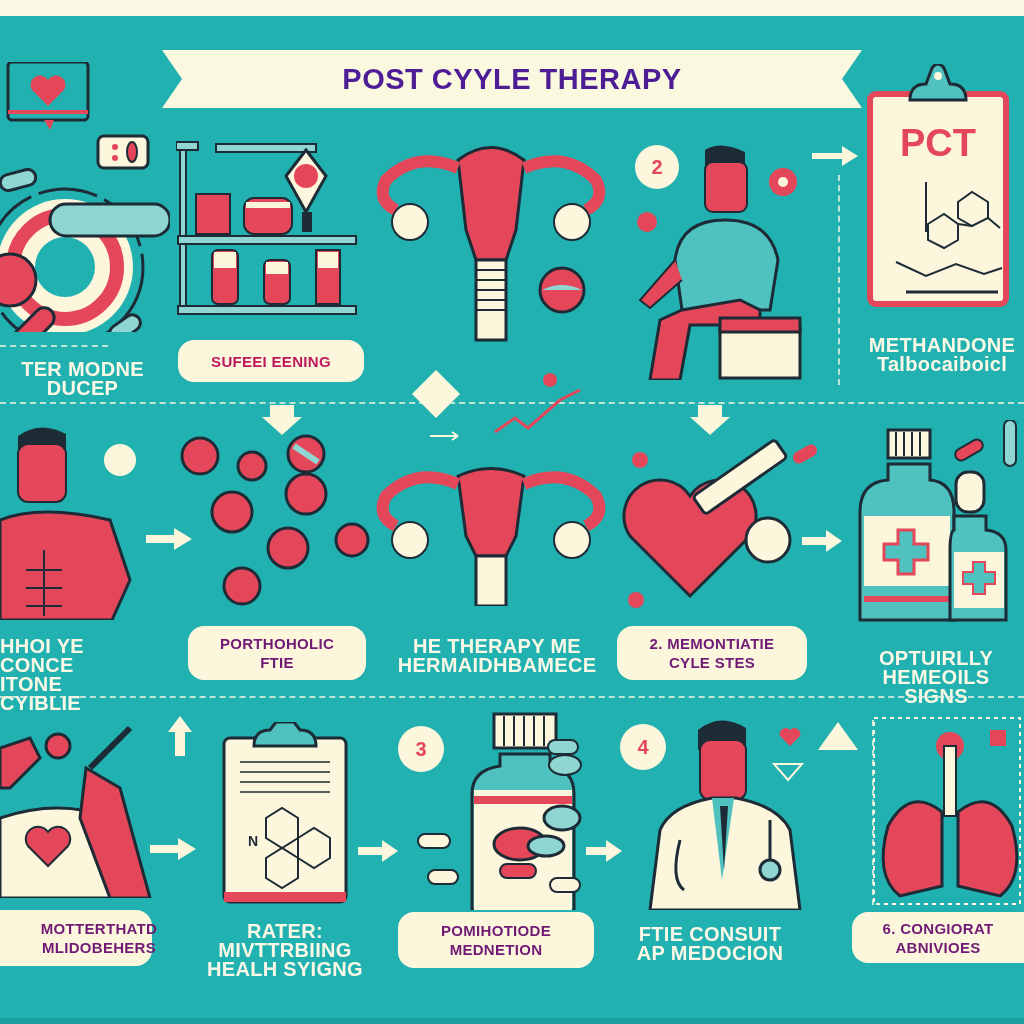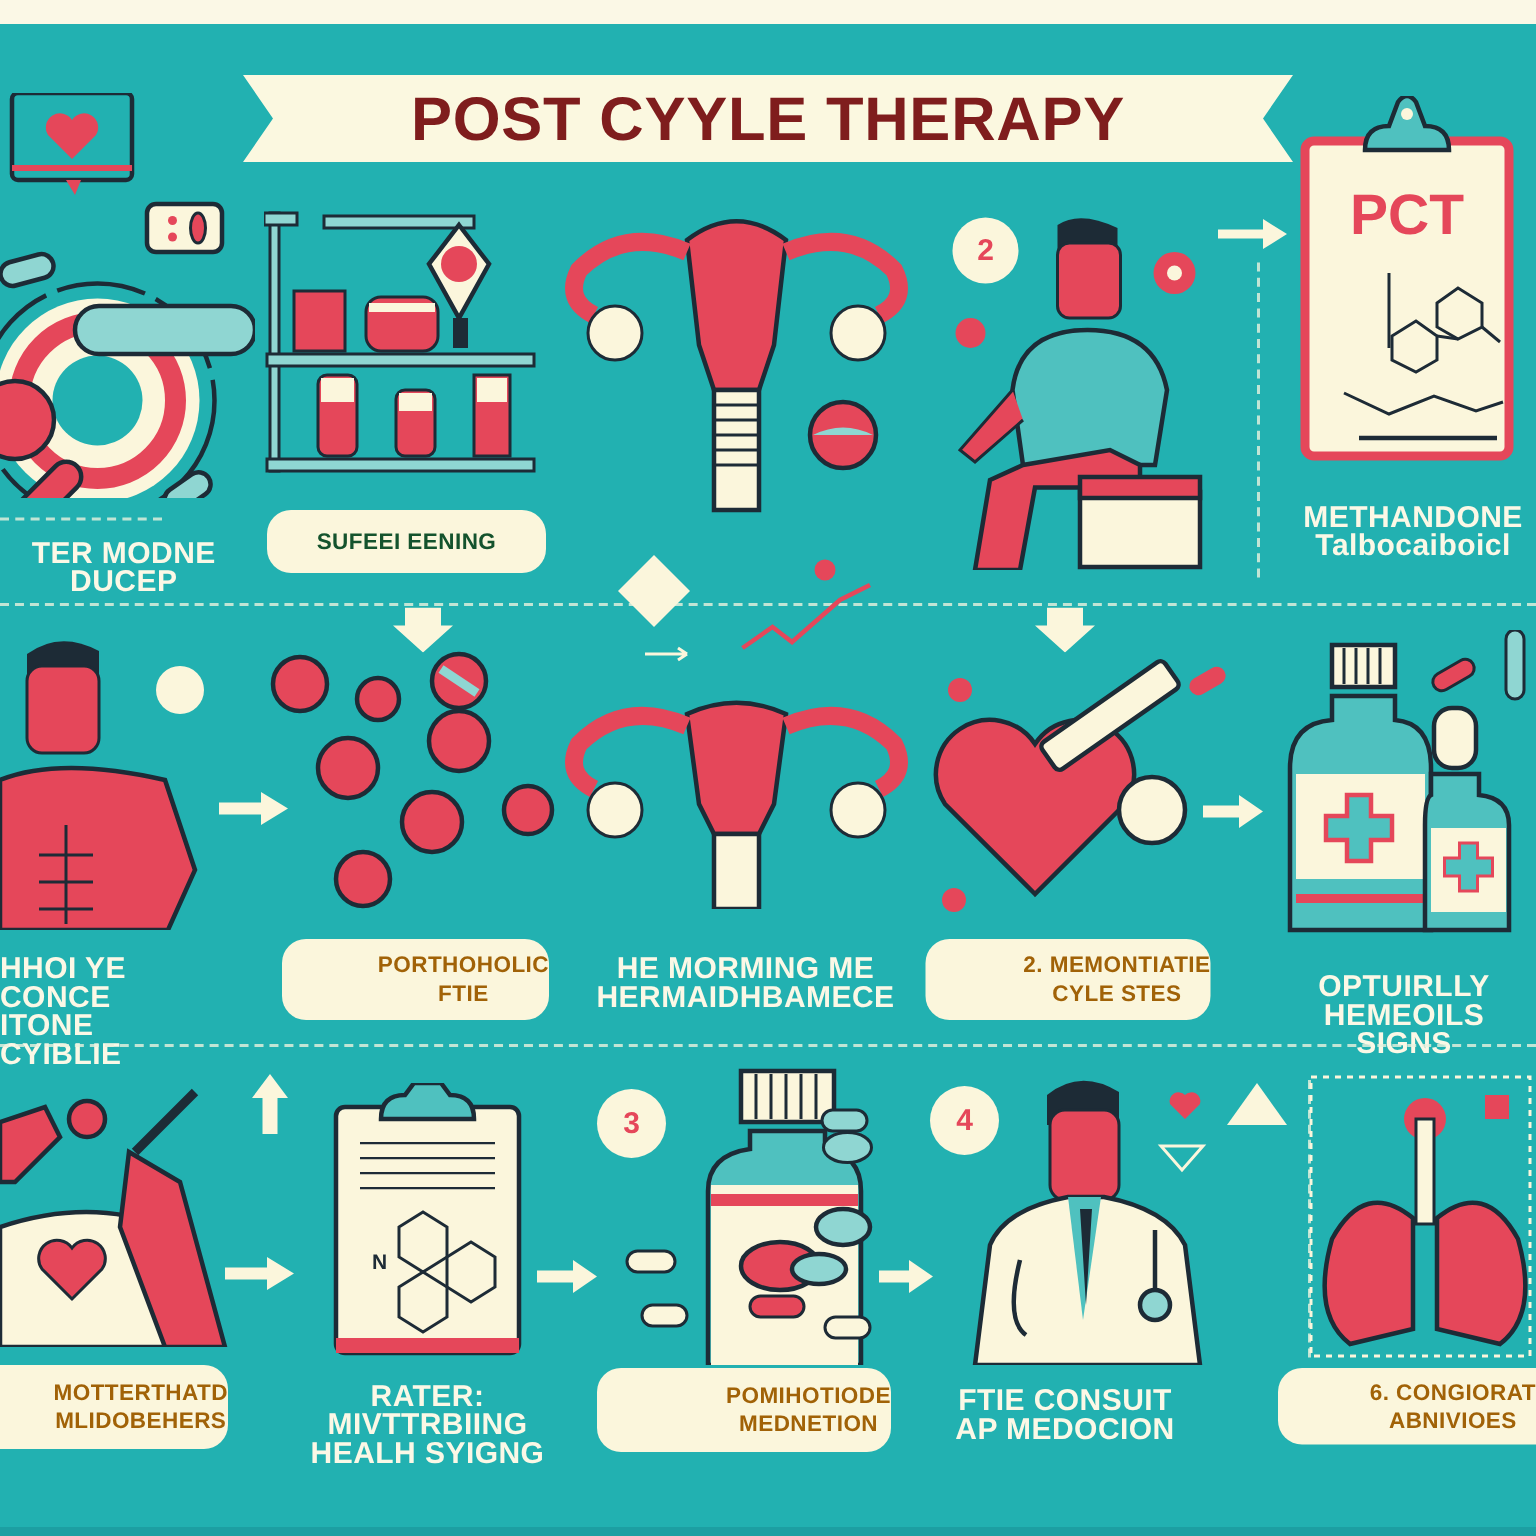--- a/index.html
+++ b/index.html
@@ -11,35 +11,35 @@
   }
   .top-strip { position: absolute; left: 0; top: 0; width: 1024px; height: 16px; background: #fbf8e6; }
   .bottom-strip { position: absolute; left: 0; bottom: 0; width: 1024px; height: 6px; background: #1d9fa2; }
 
   
   .banner { position: absolute; left: 162px; top: 50px; width: 700px; height: 58px; }
   .banner svg { position: absolute; left: 0; top: 0; }
   .banner-title {
     position: absolute; left: 0; top: 0; width: 700px; height: 58px;
     display: flex; align-items: center; justify-content: center;
-    color: #7f1d1d; font-weight: bold; font-size: 41px; letter-spacing: 0.5px;
+    color: #4c1d95; font-weight: bold; font-size: 29px; letter-spacing: 0.5px;
   }
 
   .abs { position: absolute; }
   .label-white {
     position: absolute; color: #fbf8e6; font-weight: bold; font-size: 20px;
     text-align: center; line-height: 19px; letter-spacing: 0.3px;
   }
   .pill {
     position: absolute; background: #fbf6dc; border-radius: 16px;
     display: flex; align-items: center; justify-content: center; text-align: center;
     font-weight: bold; font-size: 15px; line-height: 19px; letter-spacing: 0.3px;
   }
-  .pill.red { color: #a16207; justify-content: flex-end; }
-  .pill.teal { color: #14532d; }
+  .pill.red { color: #701a75; }
+  .pill.teal { color: #be185d; }
   .num-badge {
     position: absolute; width: 44px; height: 44px; border-radius: 50%;
     background: #fbf6dc; color: #e5475a; font-weight: bold; font-size: 20px;
     display: flex; align-items: center; justify-content: center;
   }
   .arrow { position: absolute; }
   .dash-v { position: absolute; width: 0; border-left: 2px dashed #e9f3df; opacity: 0.8; }
   .dash-h { position: absolute; height: 0; border-top: 2px dashed #e9f3df; opacity: 0.8; }
 </style>
 </head>
@@ -217,21 +217,21 @@
 
 <svg class="abs" style="left:366px;top:466px" width="250" height="140">
   <path d="M92 10 Q125 -5 158 10 L150 70 L140 90 L110 90 L100 70 Z" fill="#e5475a" stroke="#1d2b36" stroke-width="3"></path>
   <path d="M92 18 Q50 0 20 30 Q10 50 30 60" fill="none" stroke="#e5475a" stroke-width="12"></path>
   <path d="M158 18 Q200 0 230 30 Q240 50 220 60" fill="none" stroke="#e5475a" stroke-width="12"></path>
   <circle cx="44" cy="74" r="18" fill="#fbf6dc" stroke="#1d2b36" stroke-width="2"></circle>
   <circle cx="206" cy="74" r="18" fill="#fbf6dc" stroke="#1d2b36" stroke-width="2"></circle>
   <rect x="110" y="90" width="30" height="50" fill="#fbf6dc" stroke="#1d2b36" stroke-width="3"></rect>
 </svg>
 <div class="label-white" style="left:392px;top:637px;width:210px;">
-  <div>HE MORMING ME</div>
+  <div>HE THERAPY ME</div>
   <div>HERMAIDHBAMECE</div>
 </div>
 
 <svg class="abs" style="left:620px;top:436px" width="200" height="180">
   <path d="M70 160 L10 100 a30 30 0 0 1 60 -40 a30 30 0 0 1 60 40 Z" fill="#e5475a" stroke="#1d2b36" stroke-width="3"></path>
   <rect x="70" y="30" width="100" height="22" rx="4" transform="rotate(-35 120 41)" fill="#fbf6dc" stroke="#1d2b36" stroke-width="3"></rect>
   <circle cx="148" cy="104" r="22" fill="#fbf6dc" stroke="#1d2b36" stroke-width="3"></circle>
   <circle cx="20" cy="24" r="8" fill="#e5475a"></circle>
   <circle cx="16" cy="164" r="8" fill="#e5475a"></circle>
   <rect x="172" y="12" width="26" height="12" rx="6" transform="rotate(-30 185 18)" fill="#e5475a"></rect>

